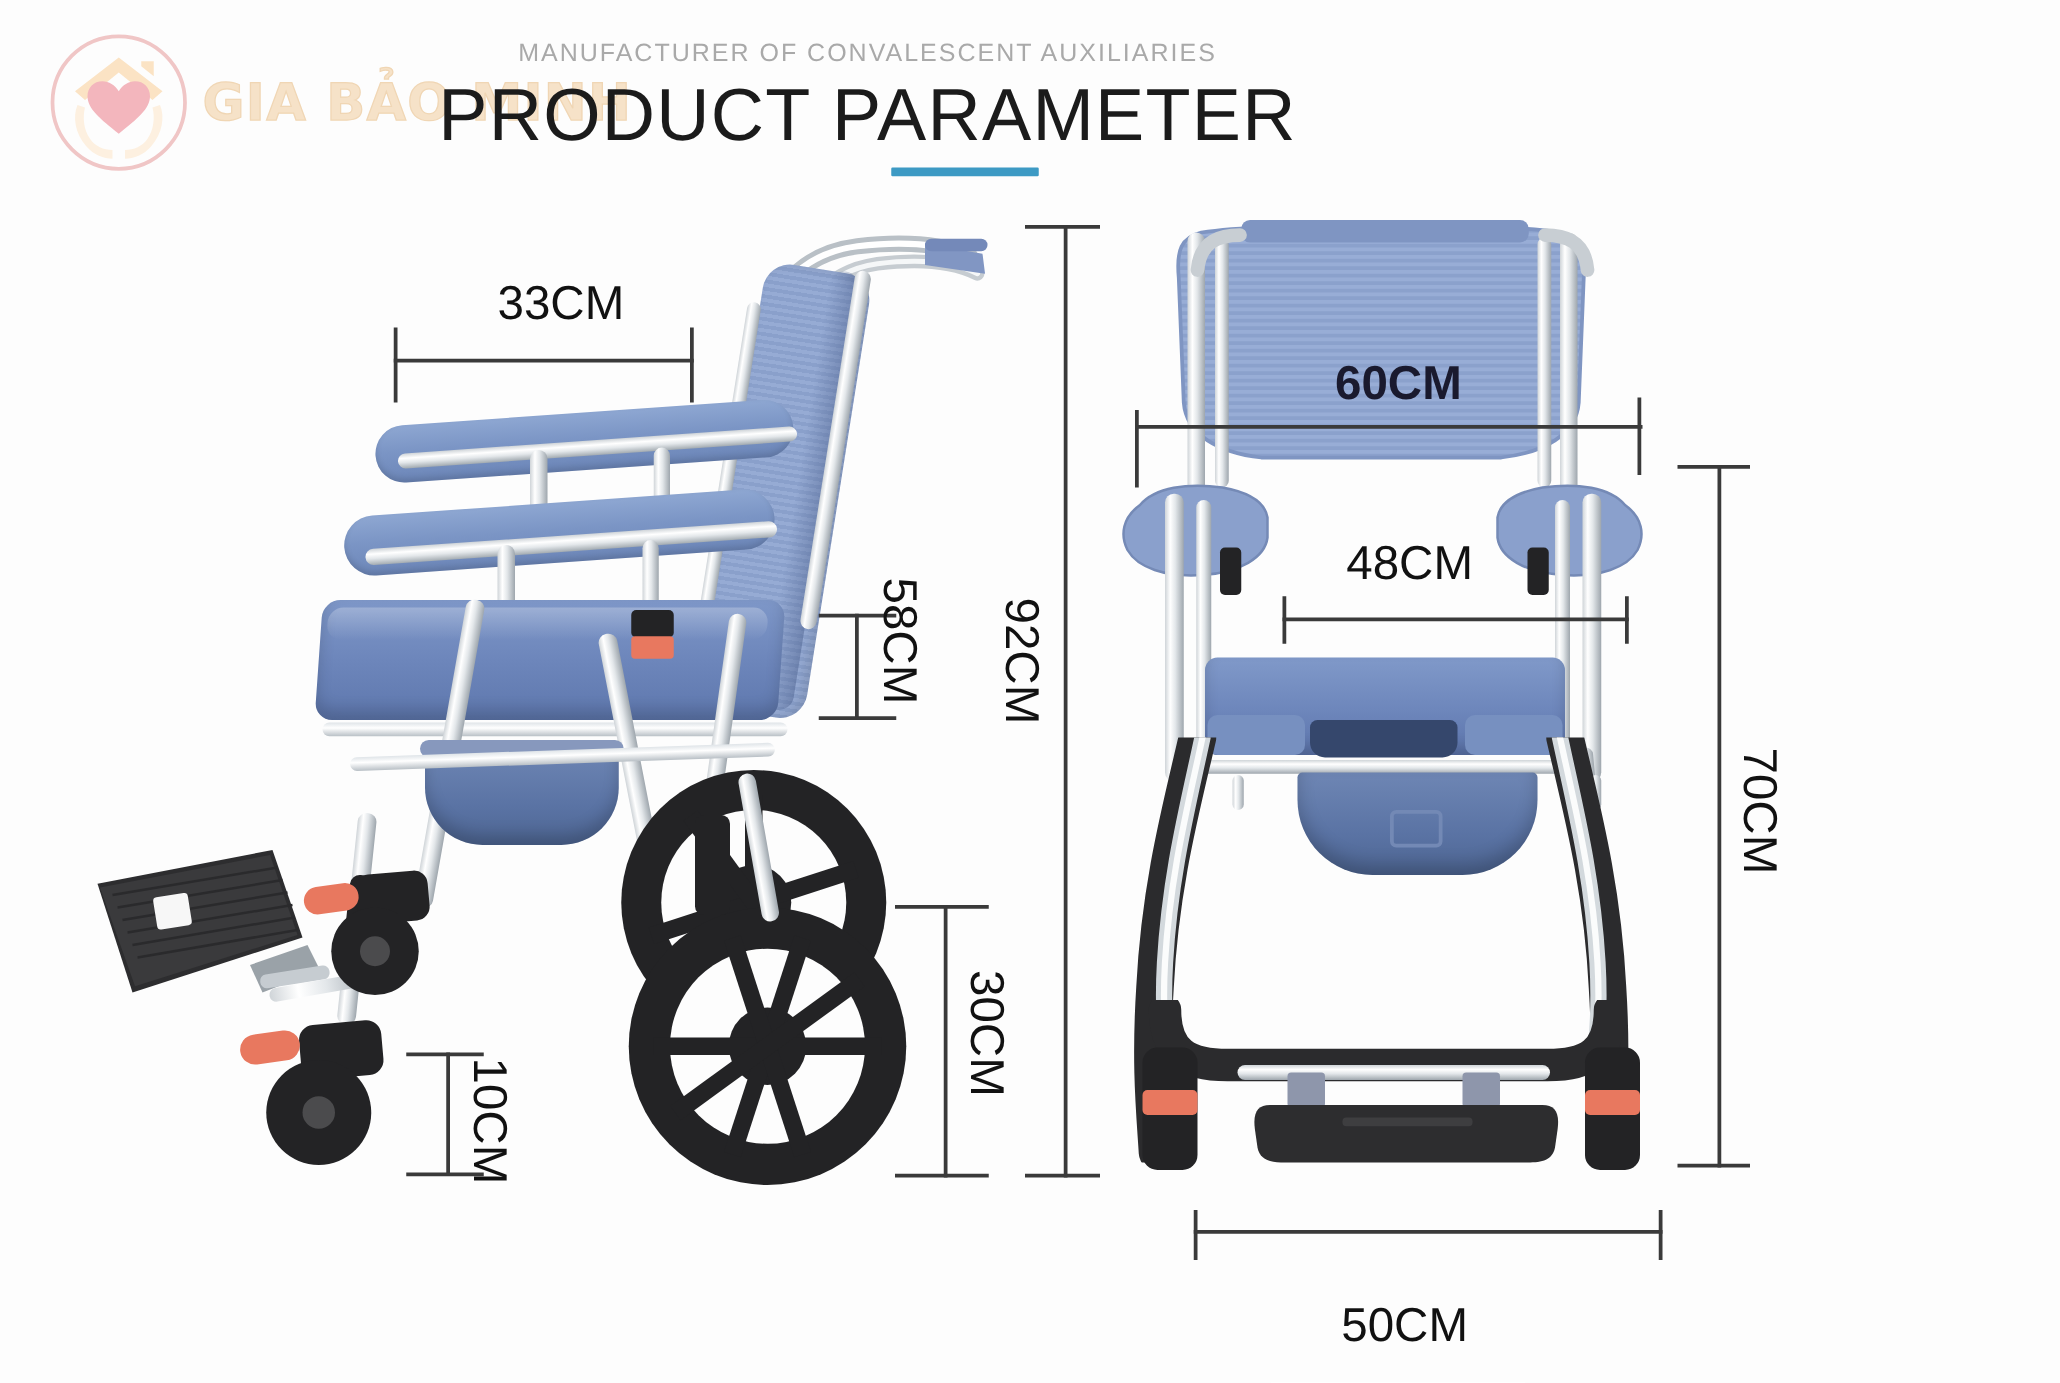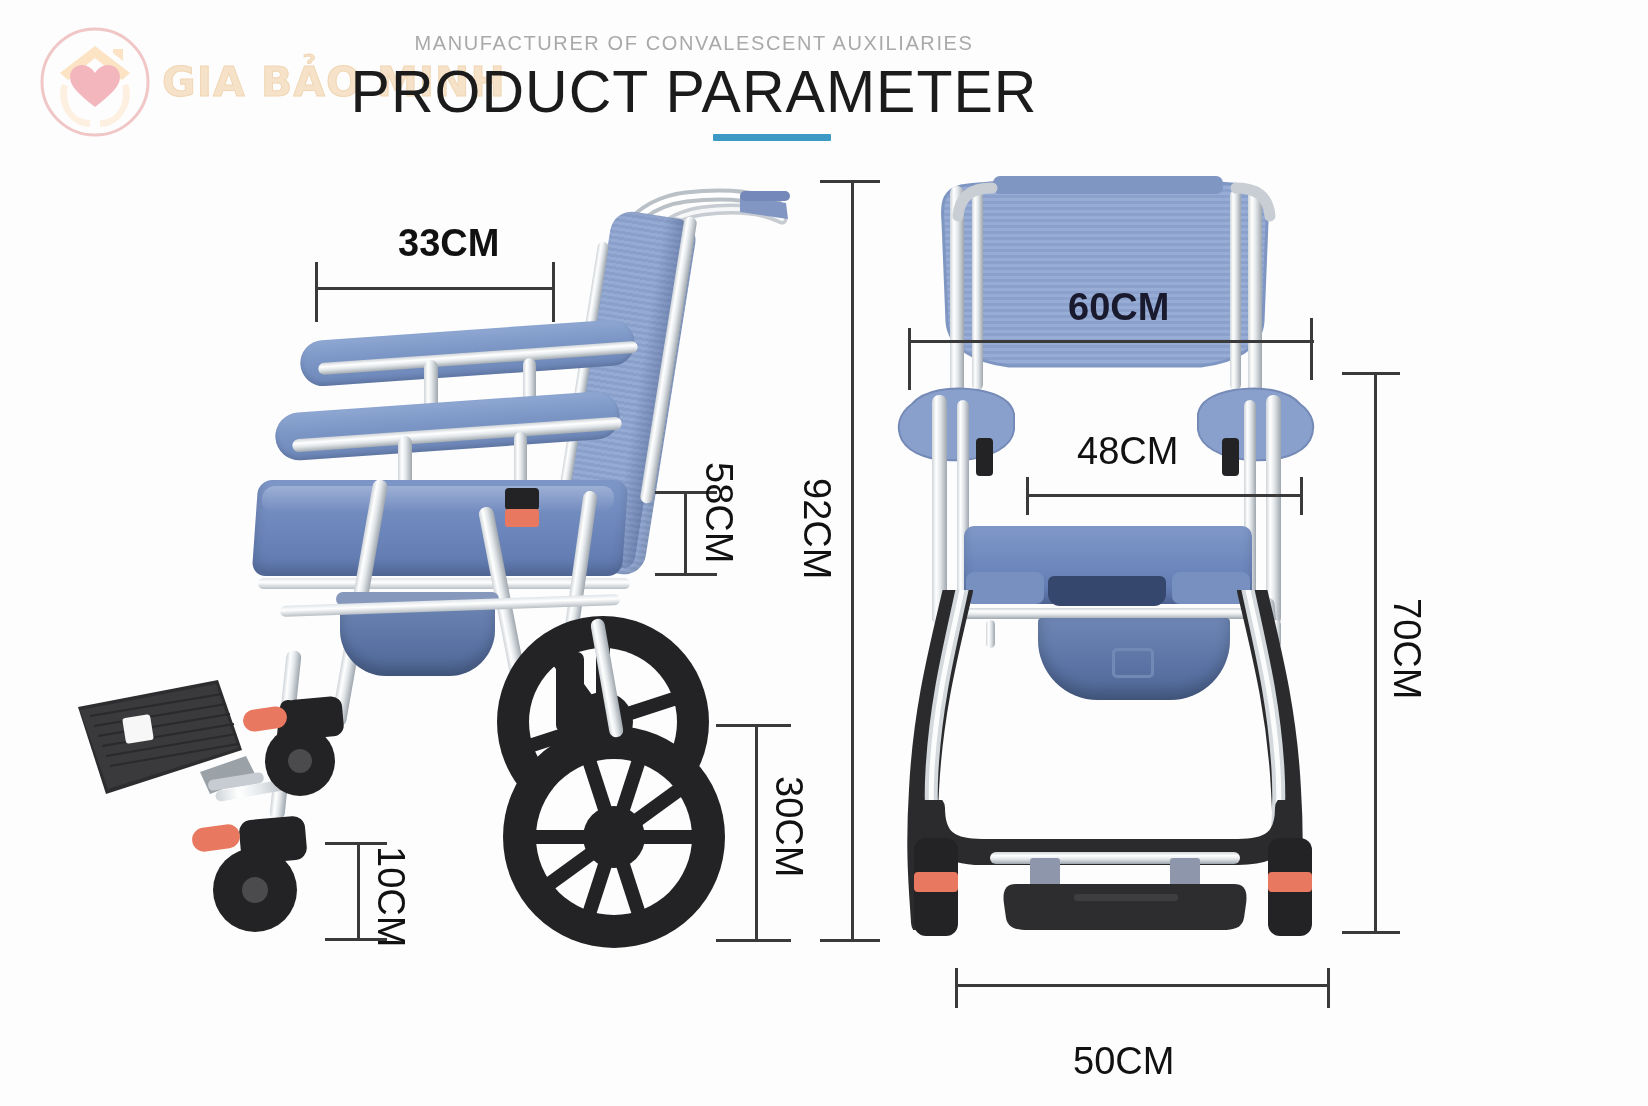--- a/index.html
+++ b/index.html
@@ -263,21 +263,21 @@
     <div class="blackpart" style="left:914px;top:838px;width:44px;height:98px;border-radius:12px;"></div>
     <div class="redtip" style="left:914px;top:872px;width:44px;height:20px;border-radius:4px;"></div>
     <div class="blackpart" style="left:1268px;top:838px;width:44px;height:98px;border-radius:12px;"></div>
     <div class="redtip" style="left:1268px;top:872px;width:44px;height:20px;border-radius:4px;"></div>
   </div>
 
   <div>
     <div class="line-v" style="left:315px;top:262px;height:60px;"></div>
     <div class="line-h" style="left:315px;top:287px;width:240px;"></div>
     <div class="line-v" style="left:552px;top:262px;height:60px;"></div>
-    <div class="dim" style="left:398px;top:222px;font-weight:bold;">33CM</div>
+    <div class="dim" style="left:398px;top:222px;">33CM</div>
   </div>
 
   <div>
     <div class="line-h" style="left:655px;top:491px;width:62px;"></div>
     <div class="line-v" style="left:684px;top:491px;height:84px;"></div>
     <div class="line-h" style="left:655px;top:573px;width:62px;"></div>
     <div class="dim rot" style="left:740px;top:462px;">58CM</div>
   </div>
 
   <div>

